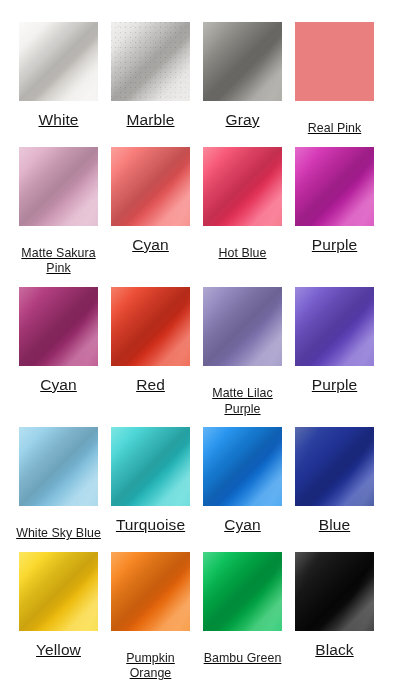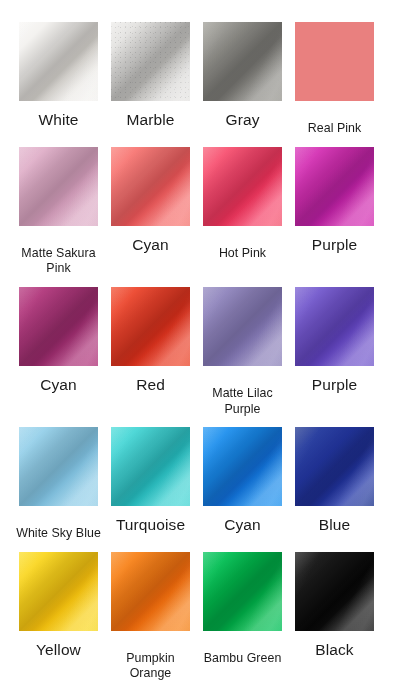--- a/index.html
+++ b/index.html
@@ -17,20 +17,21 @@
   }
 
   #swatch-grid {
     box-sizing: border-box;
     width: 394px;
     padding: 22px 19px 0 19px;
     display: grid;
     grid-template-columns: repeat(4, 79px);
     column-gap: 13px;
     row-gap: 0;
+    text-decoration: underline;
   }
 
   .swatch-cell {
     width: 79px;
     display: flex;
     flex-direction: column;
     align-items: center;
   }
 
   .swatch-chip {
@@ -151,21 +152,21 @@
         <span class="sheen-a"></span>
         <span class="sheen-b"></span>
       </div>
       <div class="swatch-label one-line">Cyan</div>
     </div>
     <div class="swatch-cell">
       <div class="swatch-chip" style="background-image: linear-gradient(135deg, rgb(250, 109, 132) 0%, rgb(245, 69, 107) 38%, rgb(226, 47, 85) 58%, rgb(245, 69, 107) 78%, rgb(250, 109, 132) 100%); background-color: rgb(245, 69, 107);">
         <span class="sheen-a"></span>
         <span class="sheen-b"></span>
       </div>
-      <div class="swatch-label two-line">Hot Pink</div>
+      <div class="swatch-label two-line">Hot Blue</div>
     </div>
     <div class="swatch-cell">
       <div class="swatch-chip" style="background-image: linear-gradient(135deg, rgb(221, 73, 192) 0%, rgb(207, 44, 174) 38%, rgb(173, 29, 151) 58%, rgb(207, 44, 174) 78%, rgb(221, 73, 192) 100%); background-color: rgb(207, 44, 174);">
         <span class="sheen-a"></span>
         <span class="sheen-b"></span>
       </div>
       <div class="swatch-label one-line">Purple</div>
     </div>
     <div class="swatch-cell">
       <div class="swatch-chip" style="background-image: linear-gradient(135deg, rgb(189, 74, 138) 0%, rgb(171, 54, 121) 38%, rgb(142, 39, 99) 58%, rgb(171, 54, 121) 78%, rgb(189, 74, 138) 100%); background-color: rgb(171, 54, 121);">

